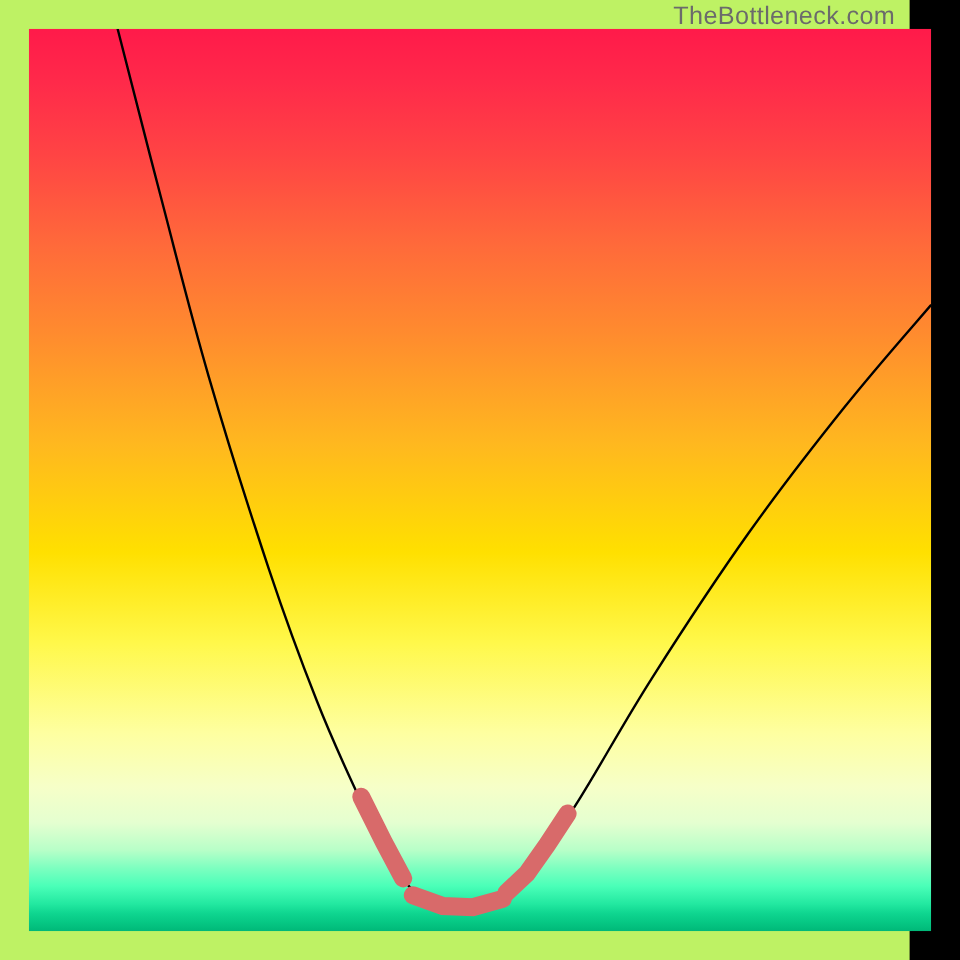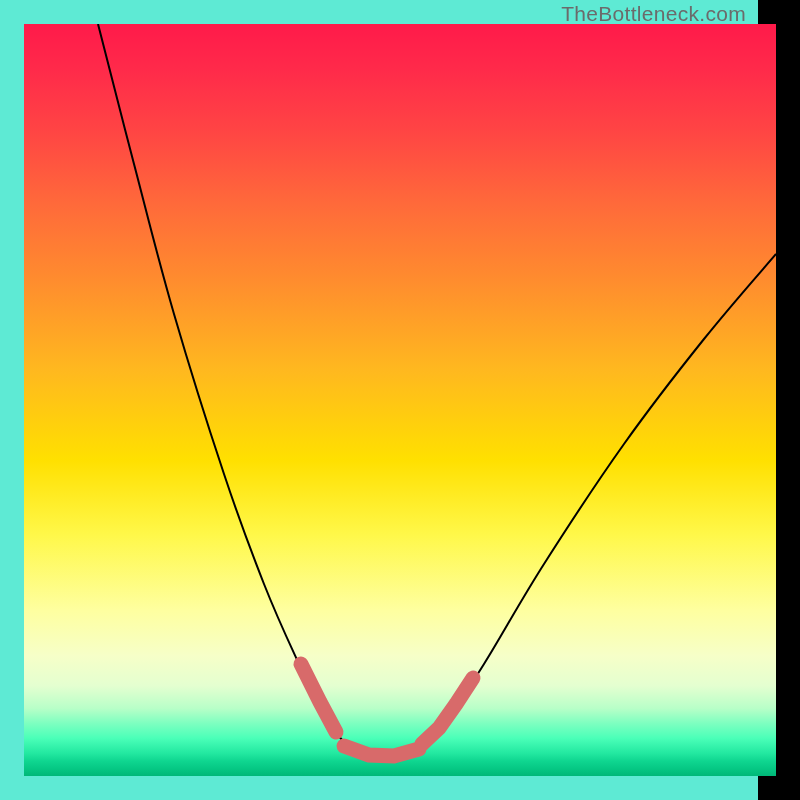--- a/index.html
+++ b/index.html
@@ -8,21 +8,21 @@
     width: 800px;
     height: 800px;
     background: #000;
     overflow: hidden;
     font-family: Arial, Helvetica, sans-serif;
   }
   .frame {
     position: absolute;
     top: 0; left: 0;
     width: 758px; height: 800px;
-    background: #5eead4;
+    background: #bef264;
   }
   .plot {
     position: absolute;
     top: 24px;
     left: 24px;
     width: 752px;
     height: 752px;
     overflow: hidden;
   }
   .gradient {

